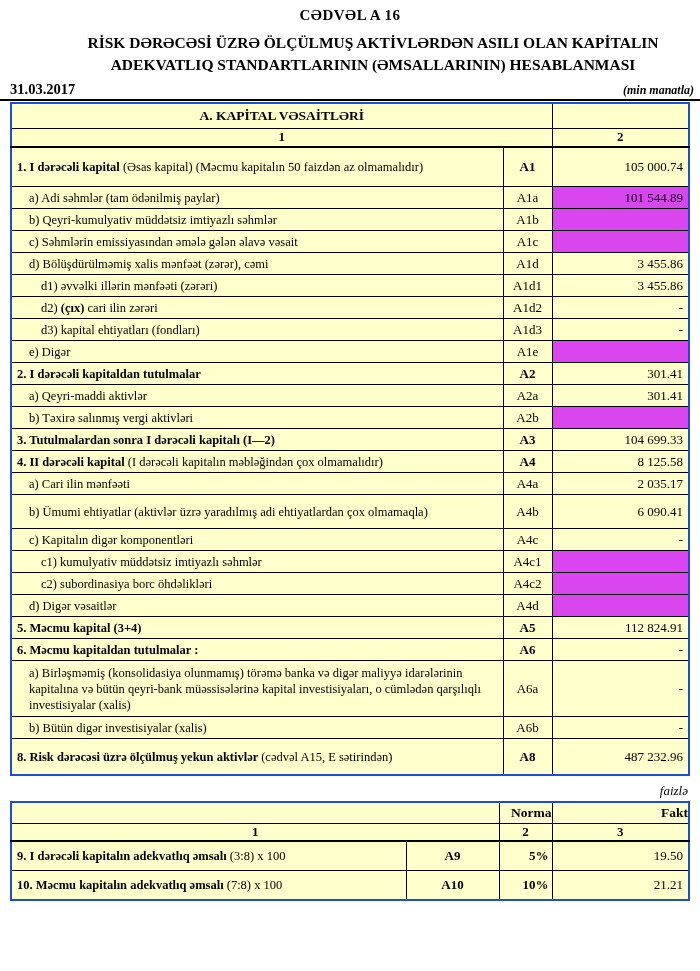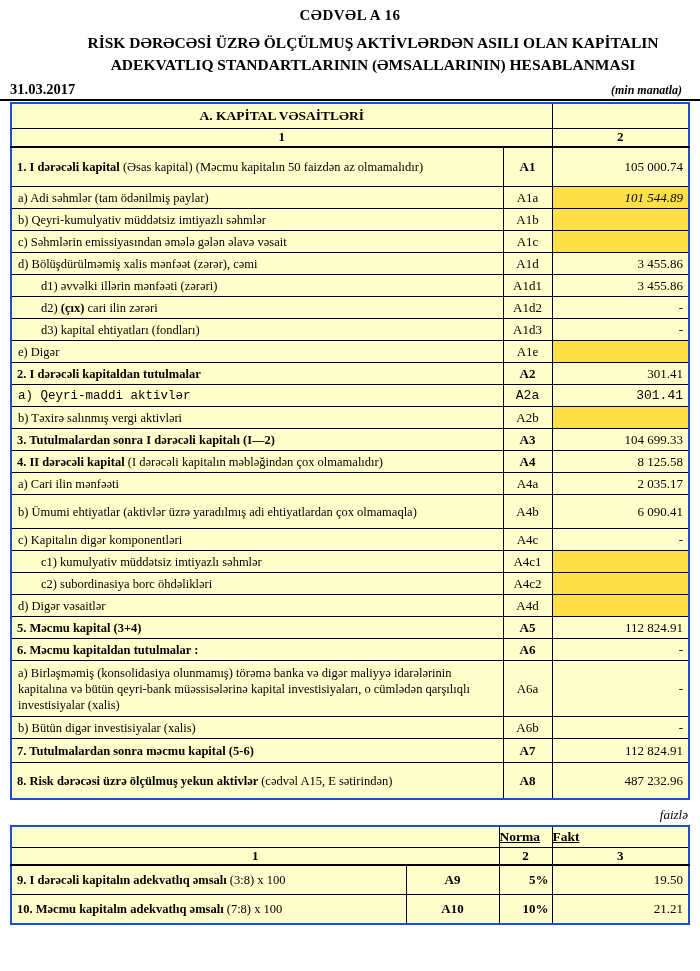--- a/index.html
+++ b/index.html
@@ -3,44 +3,44 @@
 <meta charset="utf-8">
 <style>
   html,body{margin:0;padding:0}
   body{
     width:700px;height:971px;overflow:hidden;background:#ffffff;color:#000;
     font-family:"Liberation Serif","DejaVu Serif",serif;
   }
   .doc-header{padding-top:7px;text-align:center;}
   .table-number{font-weight:bold;font-size:15px;letter-spacing:.5px;margin-bottom:8px;}
   .doc-title{font-weight:bold;font-size:15.5px;line-height:1.45;margin-left:46px;}
-  .meta-row{display:flex;justify-content:space-between;align-items:flex-end;padding:4px 18px 0 10px;}
+  .meta-row{display:flex;justify-content:space-between;align-items:flex-end;padding:4px 6px 0 10px;}
   .report-date{font-weight:bold;font-size:14.5px;}
   .unit-note{font-weight:bold;font-style:italic;font-size:12px;}
   .rule{border-top:2px solid #000;margin-top:1px;}
 
   table{border-collapse:collapse;table-layout:fixed;margin-left:10px;width:678px;
         border:2px solid #1d4ed8;}
   th,td{border:1px solid #000;background:#FFFFCC;vertical-align:middle;
         font-size:12.5px;overflow:hidden;padding:0;}
   .main-table{margin-top:1px;}
   .sec-h th{font-size:13.5px;font-weight:bold;text-align:center;height:24px;}
   .nums th{font-weight:bold;font-size:13px;height:17px;text-align:center;border-bottom:2px solid #000;}
   td.label{text-align:left;padding:1px 4px 1px 5px;line-height:1.28;}
-  td.lvl1{padding-left:6px;}
+  td.lvl1{padding-left:17px;}
   td.lvl2{padding-left:29px;}
   td.code{text-align:center;font-size:13px;}
   td.val{text-align:right;padding-right:5px;font-size:13px;}
-  td.input{background:#fde047;font-style:italic;}
+  td.input{background:#d946ef;}
   .b{font-weight:bold;}
 
   .percent-note{width:688px;text-align:right;font-style:italic;font-size:13px;
                 margin:7px 0 2px 0;}
   .ratio-table .nums th{height:16px;}
-  .ratio-table .hdr th{font-size:13.5px;height:20px;text-align:left;text-decoration:underline;}
+  .ratio-table .hdr th{font-size:13.5px;height:20px;text-align:right;}
   .ratio-table td{height:26px;}
   td.norma{text-align:right;padding-right:3px;font-weight:bold;font-size:13px;}
 </style>
 </head>
 <body>
 
 <div class="doc-header">
   <div class="table-number">CƏDVƏL A 16</div>
   <div class="doc-title">
     <div>RİSK DƏRƏCƏSİ ÜZRƏ ÖLÇÜLMUŞ AKTİVLƏRDƏN ASILI OLAN KAPİTALIN</div>
@@ -113,21 +113,21 @@
       <tr style="height: 22px;">
         <td class="label lvl1"><span>e) Digər</span></td>
         <td class="code">A1e</td>
         <td class="val input"></td>
       </tr>
       <tr style="height: 22px;">
         <td class="label lvl0"><span class="b">2. I dərəcəli kapitaldan  tutulmalar</span></td>
         <td class="code b">A2</td>
         <td class="val">301.41</td>
       </tr>
-      <tr style="height: 22px; font-family: Liberation Mono, monospace;">
+      <tr style="height: 22px;">
         <td class="label lvl1"><span>a) Qeyri-maddi aktivlər</span></td>
         <td class="code">A2a</td>
         <td class="val">301.41</td>
       </tr>
       <tr style="height: 22px;">
         <td class="label lvl1"><span>b) Təxirə salınmış vergi aktivləri</span></td>
         <td class="code">A2b</td>
         <td class="val input"></td>
       </tr>
       <tr style="height: 22px;">
@@ -182,25 +182,20 @@
       </tr>
       <tr style="height: 56px;">
         <td class="label lvl1"><span>a)   Birləşməmiş (konsolidasiya olunmamış) törəmə banka və digər maliyyə idarələrinin kapitalına və bütün qeyri-bank müəssisələrinə kapital investisiyaları, o cümlədən qarşılıqlı investisiyalar (xalis)</span></td>
         <td class="code">A6a</td>
         <td class="val">-</td>
       </tr>
       <tr style="height: 22px;">
         <td class="label lvl1"><span>b)   Bütün digər investisiyalar (xalis)</span></td>
         <td class="code">A6b</td>
         <td class="val">-</td>
-      </tr>
-      <tr style="height: 24px;">
-        <td class="label lvl0"><span class="b">7. Tutulmalardan  sonra məcmu kapital (5-6)</span></td>
-        <td class="code b">A7</td>
-        <td class="val">112 824.91</td>
       </tr>
       <tr style="height: 36px;">
         <td class="label lvl0"><span class="b">8. Risk dərəcəsi üzrə ölçülmuş  yekun aktivlər  </span><span>(cədvəl A15, E sətirindən)</span></td>
         <td class="code b">A8</td>
         <td class="val">487 232.96</td>
       </tr>
     </tbody>
 </table>
 
 <div class="percent-note">faizlə</div>

